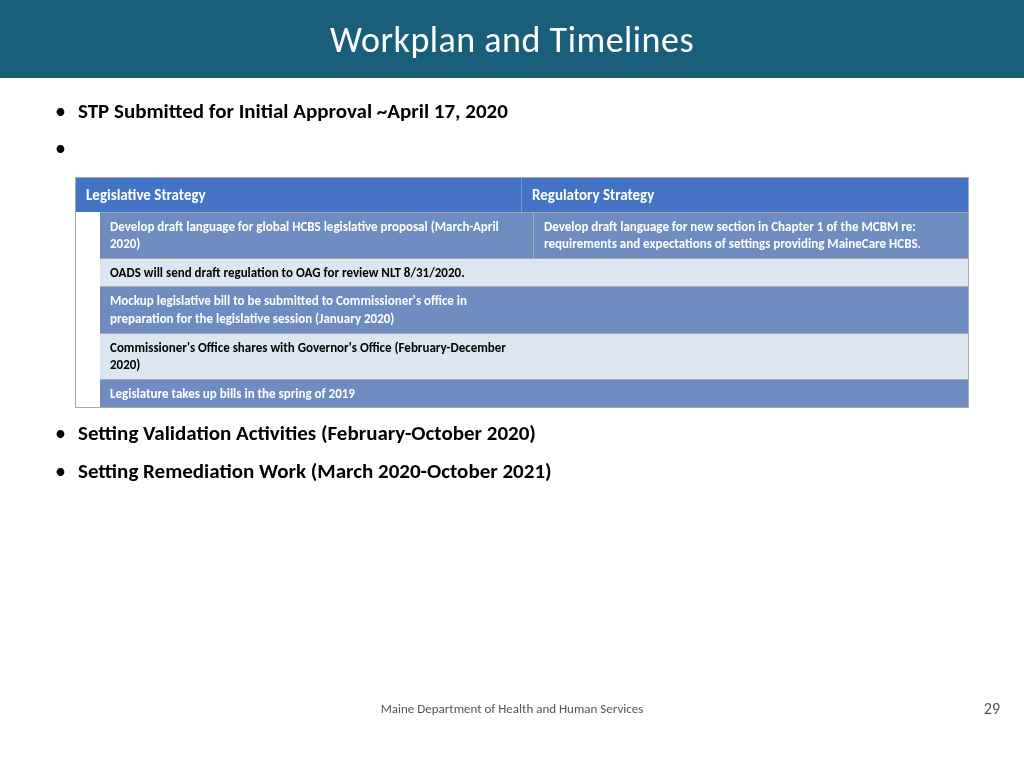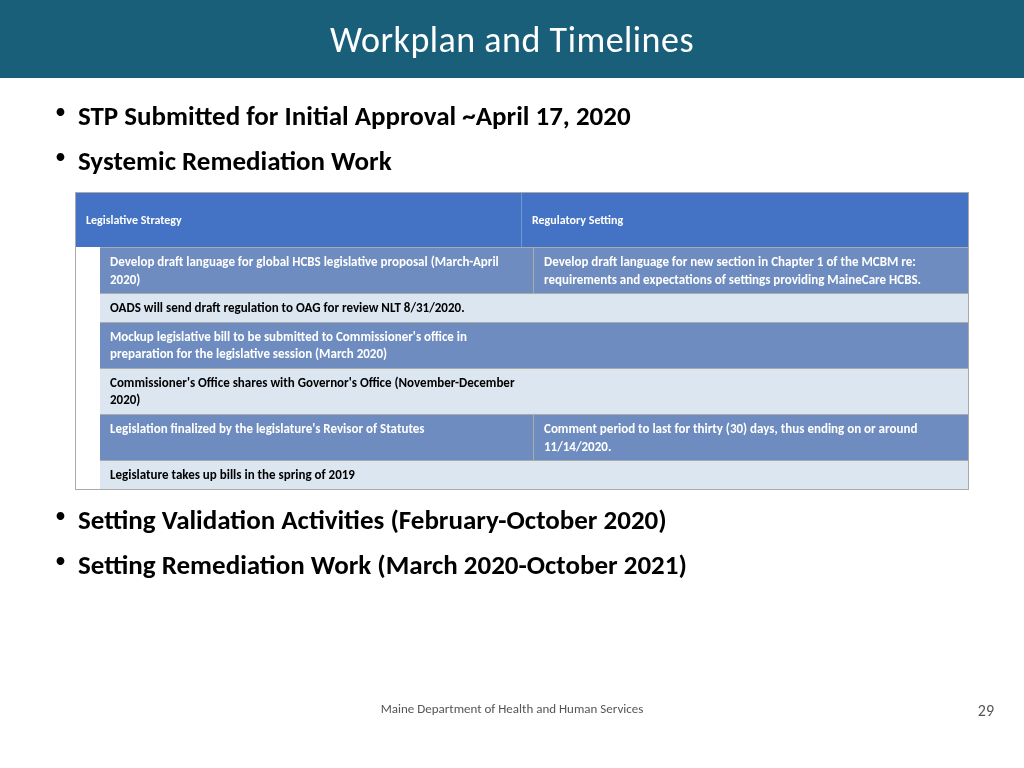--- a/index.html
+++ b/index.html
@@ -47,43 +47,43 @@
 
     .bullet-dot {
       font-size: 22px;
       line-height: 1.2;
       color: #000;
       flex-shrink: 0;
       margin-top: 1px;
     }
 
     .bullet-text {
-      font-size: 27px;
+      font-size: 21px;
       font-weight: 700;
       color: #000000;
       line-height: 1.3;
     }
 
     .table-container {
       margin-left: 20px;
       margin-top: 4px;
       margin-bottom: 6px;
       border: 1px solid #aaa;
     }
 
     .table-header {
       display: grid;
       grid-template-columns: 1fr 1fr;
       background: #4472c4;
       color: #ffffff;
     }
 
     .table-header-cell {
-      padding: 20px 10px;
-      font-size: 12px;
+      padding: 8px 10px;
+      font-size: 15px;
       font-weight: 700;
       border-right: 1px solid #6e99d4;
     }
 
     .table-header-cell:last-child {
       border-right: none;
     }
 
     .table-body {
       display: flex;
@@ -123,34 +123,34 @@
       font-weight: 600;
     }
 
     .table-cell:last-child {
       border-right: none;
     }
 
     .footer {
       display: flex;
       justify-content: center;
-      align-items: flex-start;
+      align-items: center;
       padding: 8px 20px;
       position: relative;
     }
 
     .footer-text {
       font-size: 13px;
       color: #555;
       text-align: center;
     }
 
     .page-number {
       position: absolute;
-      right: 30px;
+      right: 24px;
       font-size: 16px;
       color: #555;
     }
   </style>
 </head>
 <body>
 
 <div class="slide">
 
   <div class="header">
@@ -159,46 +159,41 @@
 
   <div class="content">
 
     <div class="bullet-item">
       <span class="bullet-dot">•</span>
       <span class="bullet-text">STP Submitted for Initial Approval ~April 17, 2020</span>
     </div>
 
     <div class="bullet-item">
       <span class="bullet-dot">•</span>
-      <span class="bullet-text">Systemic Remediation Work</span>
     </div>
 
     <div class="table-container">
       <div class="table-header">
         <div class="table-header-cell">Legislative Strategy</div>
-        <div class="table-header-cell">Regulatory Setting</div>
+        <div class="table-header-cell">Regulatory Strategy</div>
       </div>
       <div class="table-body">
 
       <div class="table-row">
             <div class="table-cell">Develop draft language for global HCBS legislative proposal (March-April 2020)</div>
             <div class="table-cell">Develop draft language for new section in Chapter 1 of the MCBM re: requirements and expectations of settings providing MaineCare HCBS.</div>
           </div>
           <div class="table-row">
             <div class="table-cell">OADS will send draft regulation to OAG for review NLT 8/31/2020.</div>
           </div>
           <div class="table-row">
-            <div class="table-cell">Mockup legislative bill to be submitted to Commissioner's office in preparation for the legislative session (March 2020)</div>
-          </div>
-          <div class="table-row">
-            <div class="table-cell">Commissioner's Office shares with Governor's Office (November-December 2020)</div>
-          </div>
-          <div class="table-row">
-            <div class="table-cell">Legislation finalized by the legislature's Revisor of Statutes</div>
-            <div class="table-cell">Comment period to last for thirty (30) days, thus ending on or around 11/14/2020.</div>
+            <div class="table-cell">Mockup legislative bill to be submitted to Commissioner's office in preparation for the legislative session (January 2020)</div>
+          </div>
+          <div class="table-row">
+            <div class="table-cell">Commissioner's Office shares with Governor's Office (February-December 2020)</div>
           </div>
           <div class="table-row">
             <div class="table-cell">Legislature takes up bills in the spring of 2019</div>
           </div>
         </div>
     </div>
 
     <div class="bullet-item">
       <span class="bullet-dot">•</span>
       <span class="bullet-text">Setting Validation Activities (February-October 2020)</span>

